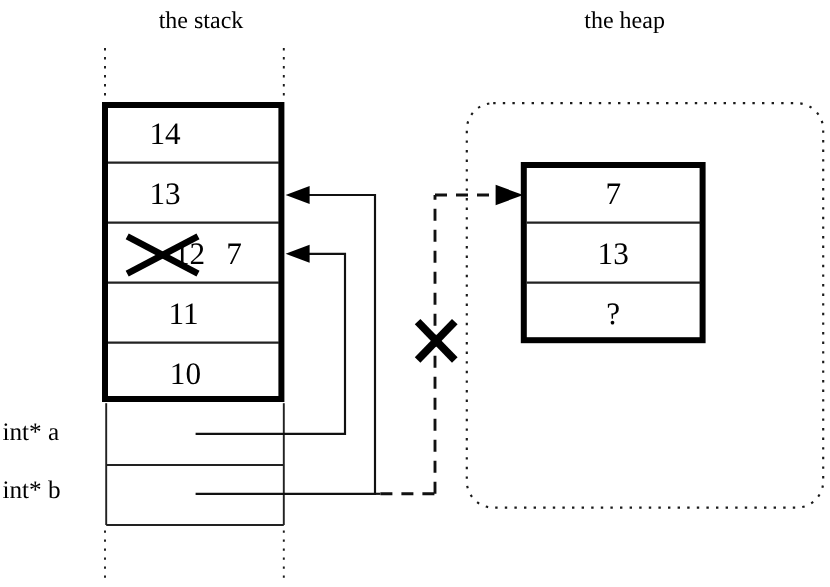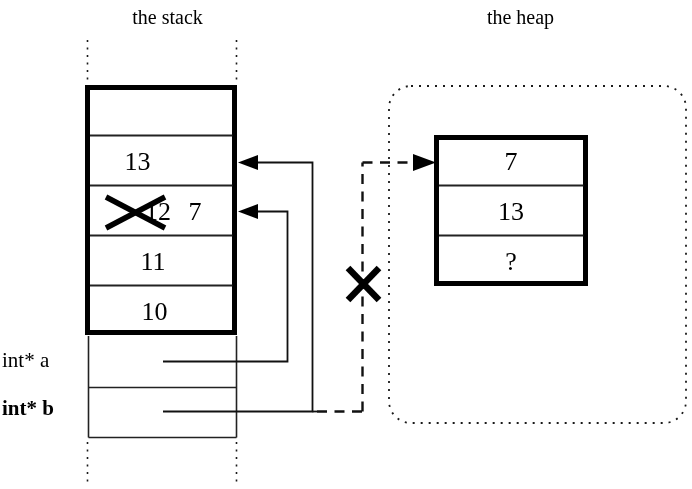--- a/index.html
+++ b/index.html
@@ -111,26 +111,27 @@
 
     <g stroke="#222" stroke-width="2" fill="none">
       <line x1="439" y1="185.5" x2="583.5" y2="185.5"></line>
       <line x1="439" y1="235.5" x2="583.5" y2="235.5"></line>
     </g>
   </svg>
 
   <div class="txt title" style="left:85px; top:2px; width:165px;">the stack</div>
   <div class="txt title" style="left:438px; top:2px; width:165px;">the heap</div>
 
+  <div class="txt cellnum" style="left:85px; top:85px;  width:105px;">14</div>
   <div class="txt cellnum" style="left:85px; top:135px; width:105px;">13</div>
   <div class="txt cellnum" style="left:128px; top:185px; width:60px;">12</div>
   <div class="txt cellnum" style="left:180px; top:185px; width:30px;">7</div>
   <div class="txt cellnum" style="left:85px; top:235px; width:105px;padding-left:31px;">11</div>
   <div class="txt cellnum" style="left:102px; top:285px; width:105px;">10</div>
 
   <div class="txt ptrlabel" style="left:2px; top:303px; width:80px;">int* a</div>
-  <div class="txt ptrlabel" style="left:2px; top:351px; width:80px;font-weight:bold;">int* b</div>
+  <div class="txt ptrlabel" style="left:2px; top:351px; width:80px;">int* b</div>
 
   <div class="txt cellnum" style="left:436px; top:135px; width:150px;">7</div>
   <div class="txt cellnum" style="left:436px; top:185px; width:150px;">13</div>
   <div class="txt cellnum" style="left:436px; top:235px; width:150px;">?</div>
 
 </div>
 
 </body></html>

